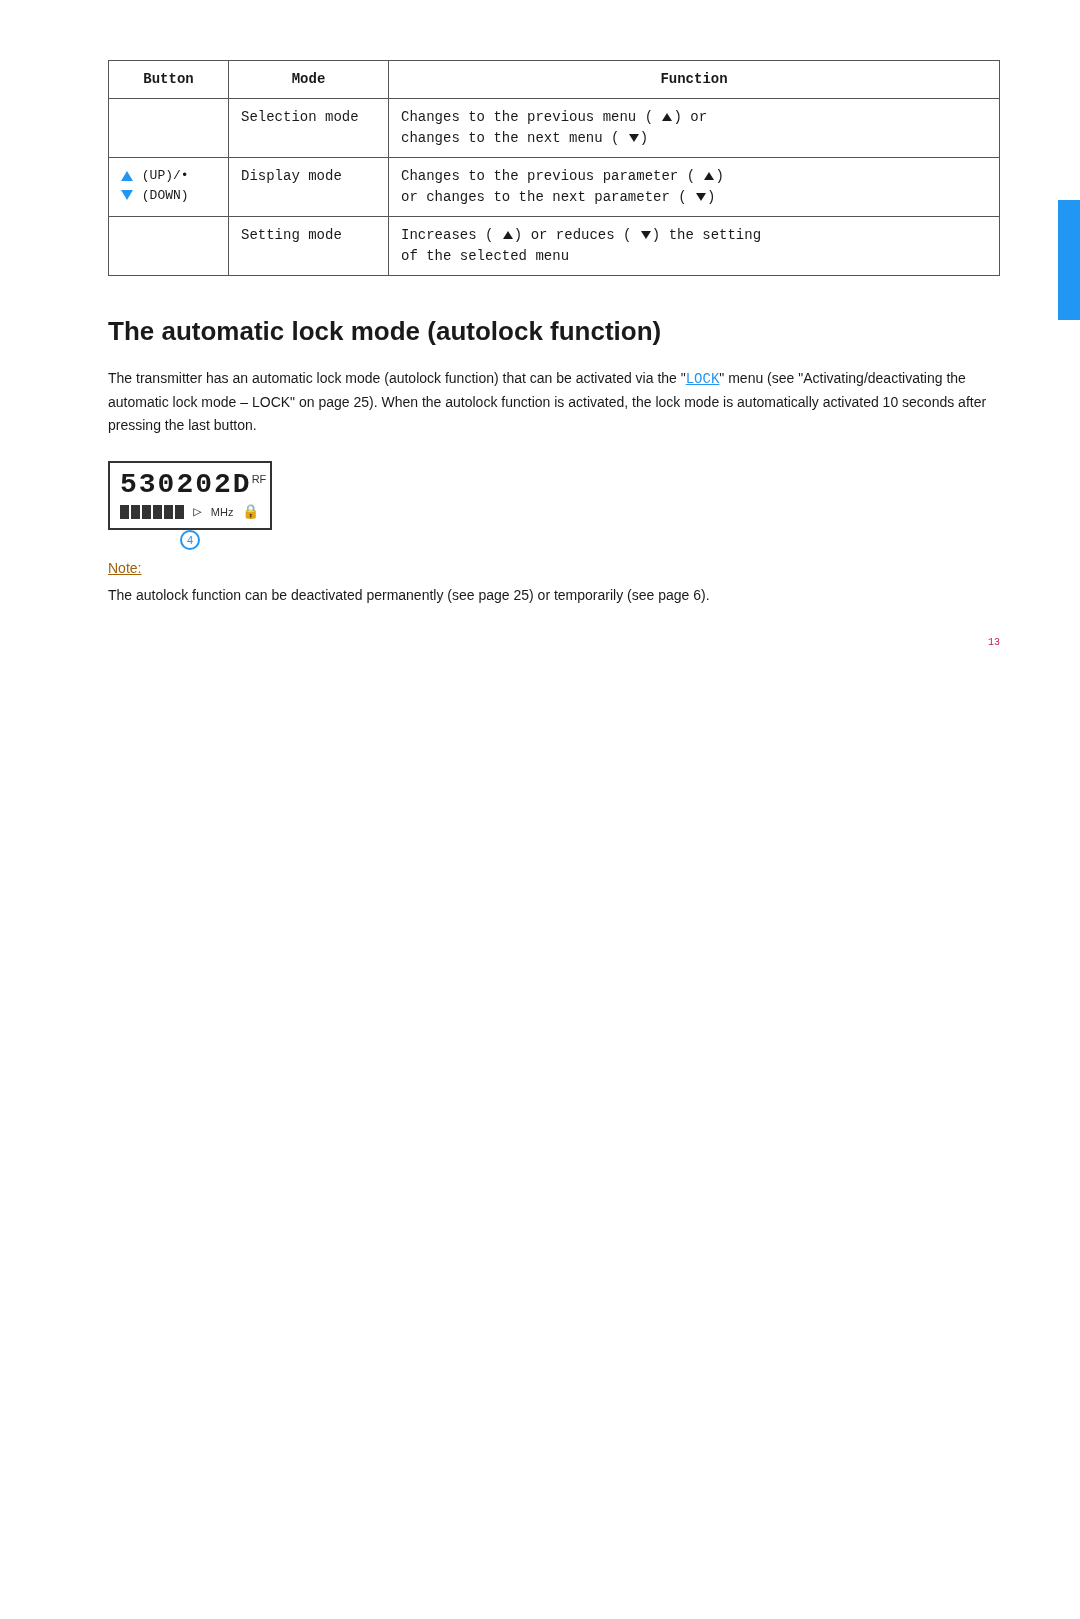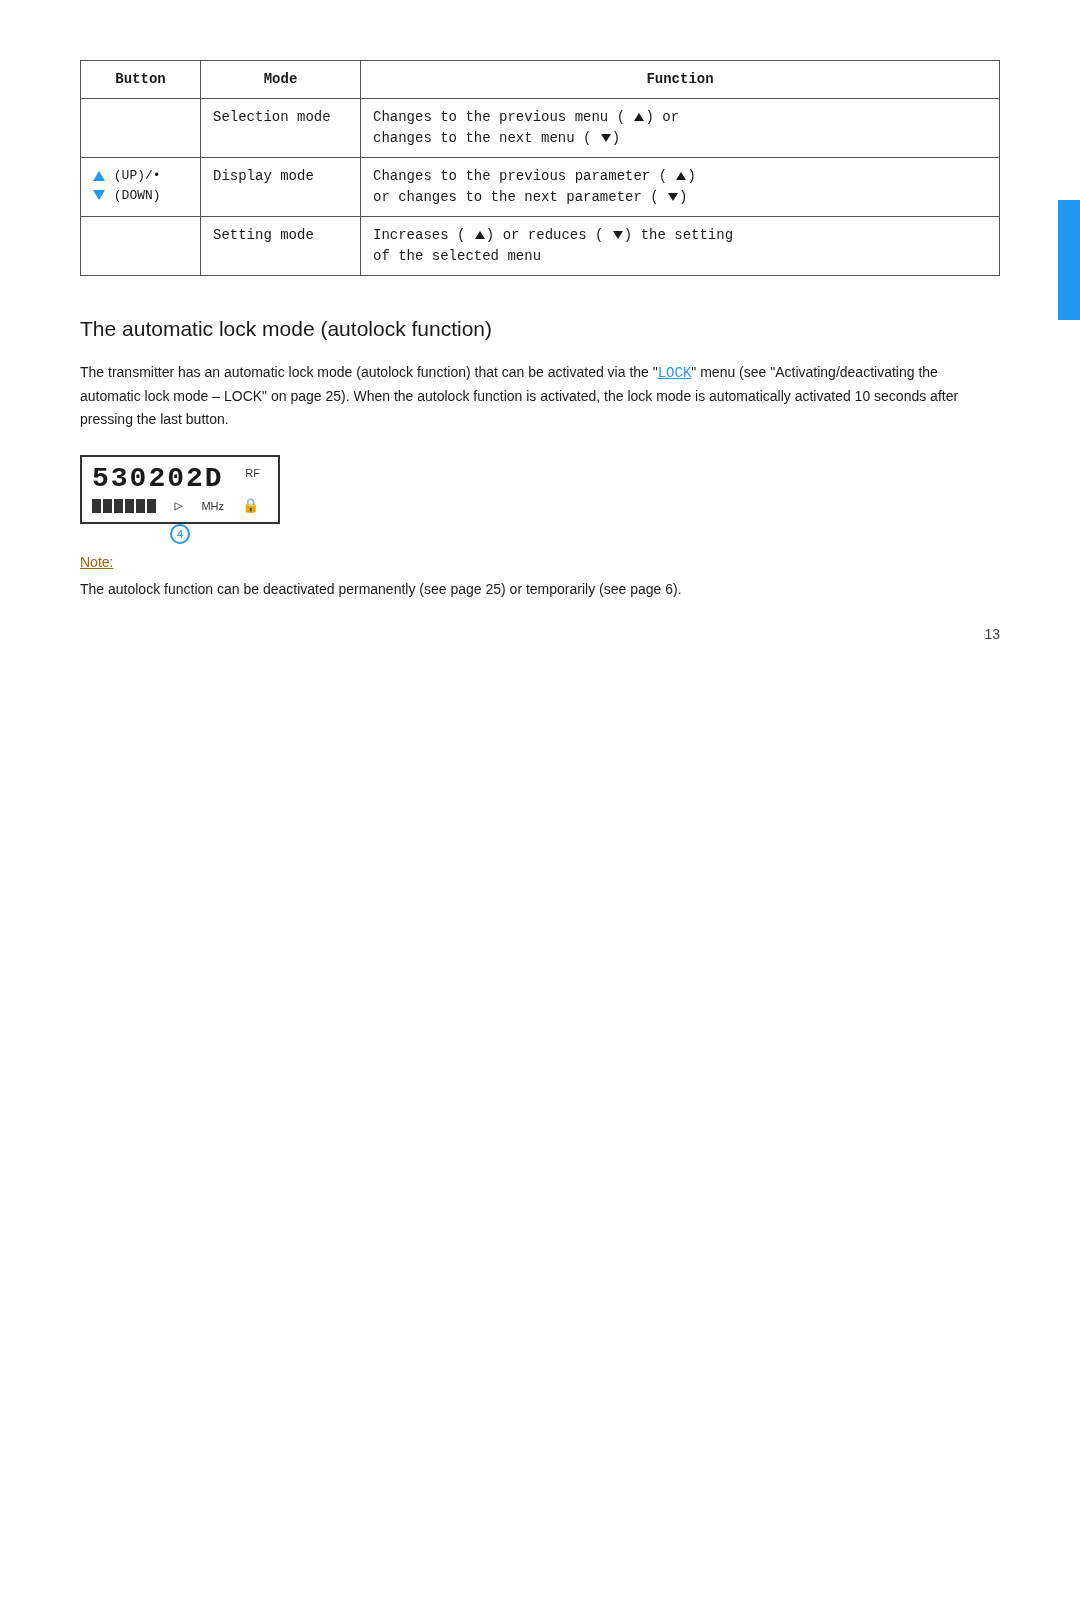--- a/index.html
+++ b/index.html
@@ -10,20 +10,21 @@
       background: #ffffff;
       font-family: 'Courier New', Courier, monospace;
       font-size: 15px;
       color: #1a1a1a;
       position: relative;
     }
 
     .page-container {
       padding: 60px 80px 80px 80px;
       position: relative;
+      margin-left: 28px;
     }
 
     
     .side-tab {
       position: absolute;
       right: 0;
       top: 200px;
       width: 22px;
       height: 120px;
       background: #2196f3;
@@ -63,22 +64,22 @@
       width: auto;
     }
 
     .button-cell {
       font-size: 13px;
       line-height: 1.8;
     }
 
     
     .main-heading {
-      font-size: 21px;
-      font-weight: normal;
+      font-size: 26px;
+      font-weight: bold;
       font-family: Arial, sans-serif;
       color: #1a1a1a;
       margin-bottom: 20px;
       line-height: 1.2;
     }
 
     
     .body-text {
       font-family: Arial, sans-serif;
       font-size: 14px;
@@ -97,23 +98,23 @@
     
     .lcd-section {
       display: flex;
       align-items: flex-start;
       gap: 30px;
       margin-bottom: 30px;
     }
 
     .lcd-display {
       flex-shrink: 0;
-      width: 200px;
+      width: 164px;
       border: 2.5px solid #333;
-      padding: 8px 18px 8px 10px;
+      padding: 8px 10px 8px 10px;
       background: #fff;
       position: relative;
     }
 
     .lcd-top-row {
       display: flex;
       align-items: center;
       justify-content: space-between;
       margin-bottom: 4px;
     }
@@ -236,23 +237,23 @@
       font-size: 14px;
       line-height: 1.65;
       color: #1a1a1a;
     }
 
     
     .page-number {
       position: absolute;
       bottom: 40px;
       right: 80px;
-      font-family: Liberation Sans, sans-serif;
-      font-size: 14px;
-      color: #404040;
+      font-family: Liberation Mono, monospace;
+      font-size: 10px;
+      color: #be185d;
     }
 
     .triangle-up {
       display: inline-block;
       width: 0;
       height: 0;
       border-left: 6px solid transparent;
       border-right: 6px solid transparent;
       border-bottom: 10px solid #2196f3;
       vertical-align: middle;

